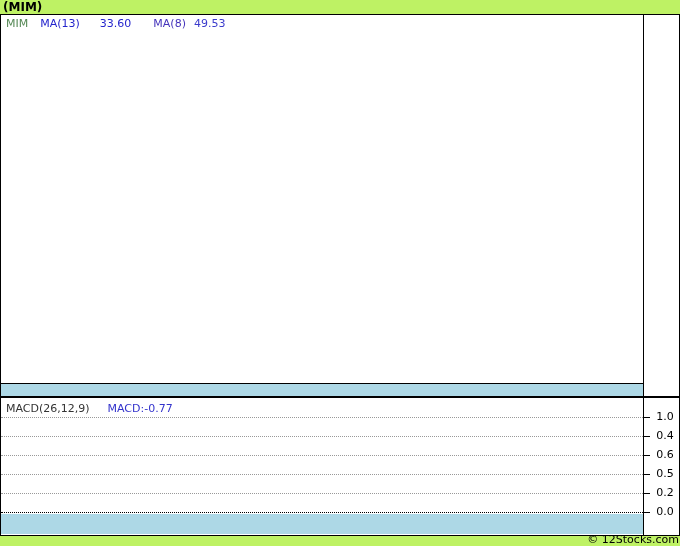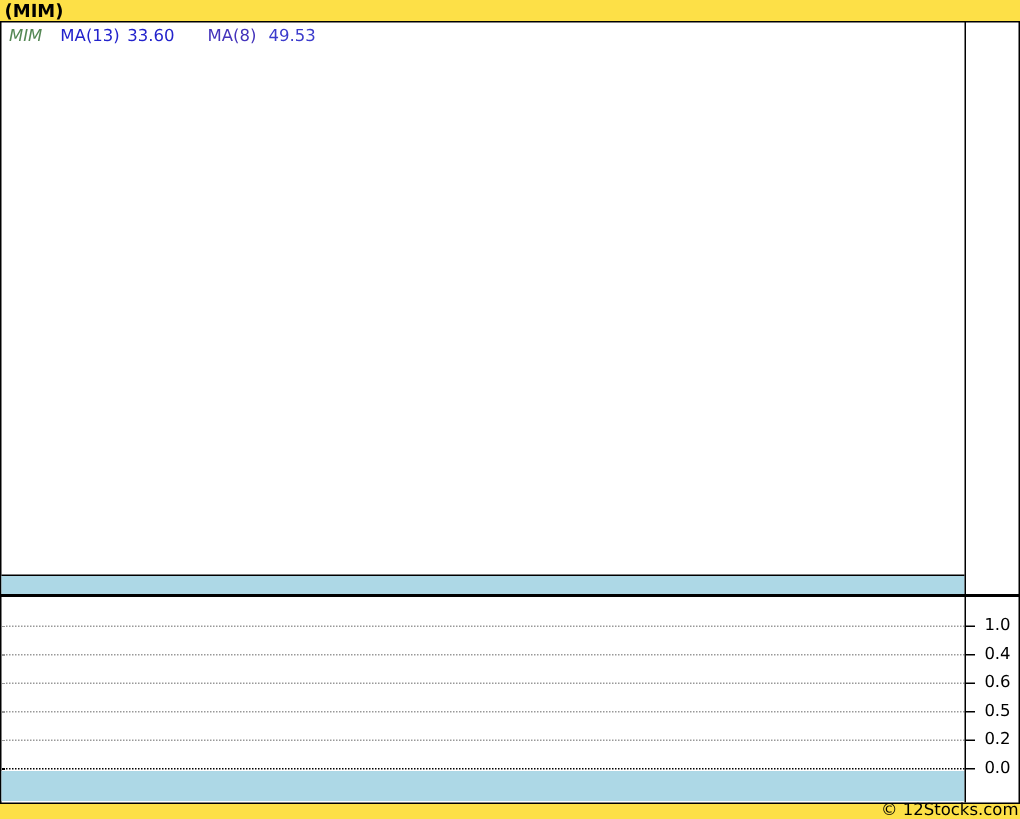--- a/index.html
+++ b/index.html
@@ -3,21 +3,21 @@
 <meta charset="utf-8">
 <style>
   html,body{margin:0;padding:0;}
   body{
     width:680px;height:546px;
     background:#f4f4f4;
     font-family:"DejaVu Sans","Liberation Sans",sans-serif;
     -webkit-font-smoothing:antialiased;
     overflow:hidden;
   }
-  #stage{position:relative;width:680px;height:546px;background:#fde047;}
+  #stage{position:relative;width:680px;height:546px;background:#bef264;}
 
   
   .page-title{
     position:absolute;left:3px;top:0px;
     font-size:12px;font-weight:bold;color:#000;
     line-height:14px;letter-spacing:0px;
   }
 
   
   .chart-outer{
@@ -30,22 +30,22 @@
   .axis-divider{
     position:absolute;left:643px;top:14px;width:1px;height:521px;
     background:#000;
   }
 
   
   .price-legend{
     position:absolute;left:6px;top:17px;
     font-size:11px;line-height:13px;white-space:nowrap;
   }
-  .price-legend .sym{color:#558855;margin-right:12px;font-style:italic;}
-  .price-legend .ma13{color:#2323cc;margin-right:5px;}
+  .price-legend .sym{color:#558855;margin-right:12px;}
+  .price-legend .ma13{color:#2323cc;margin-right:20px;}
   .price-legend .ma13v{color:#2323cc;margin-right:22px;}
   .price-legend .ma3{color:#4433bb;margin-right:8px;}
   .price-legend .ma3v{color:#3b3bcc;}
 
   .price-band-topline{
     position:absolute;left:1px;top:383px;width:642px;height:1px;background:#000;
   }
   .price-band{
     position:absolute;left:1px;top:384px;width:642px;height:12px;
     background:#ADD8E6;
@@ -97,20 +97,23 @@
 
   <div class="price-legend">
     <span class="sym">MIM</span><span class="ma13">MA(13)</span><span class="ma13v">33.60</span><span class="ma3">MA(8)</span><span class="ma3v">49.53</span>
   </div>
 
   <div class="price-band-topline"></div>
   <div class="price-band"></div>
 
   <div class="panel-divider"></div>
 
+  <div class="macd-legend">
+    <span class="lbl">MACD(26,12,9)</span><span class="val">MACD:-0.77</span>
+  </div>
 
   <div id="macd-axis">
       <div class="gridline" style="top: 417px;"></div>
       <div class="tick-mark" style="top: 417px;"></div>
       <div class="y-label" style="top: 411px;">1.0</div>
       <div class="gridline" style="top: 436px;"></div>
       <div class="tick-mark" style="top: 436px;"></div>
       <div class="y-label" style="top: 430px;">0.4</div>
       <div class="gridline" style="top: 455px;"></div>
       <div class="tick-mark" style="top: 455px;"></div>

